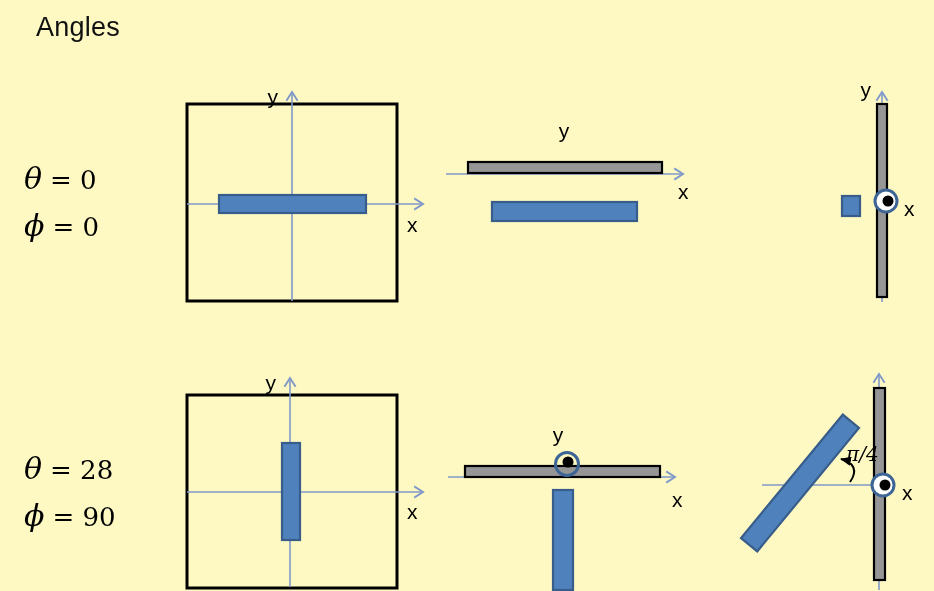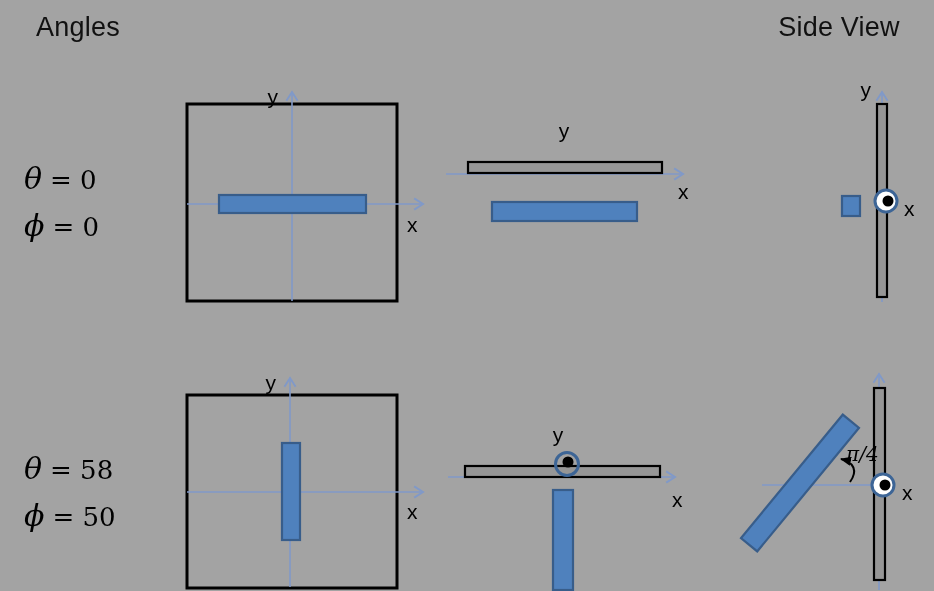--- a/index.html
+++ b/index.html
@@ -1,20 +1,20 @@
 <!DOCTYPE html>
 <html><head>
 <meta charset="utf-8">
 <style>
   html, body { margin: 0; padding: 0; background: #ffffff; }
   #stage {
     position: relative;
     width: 934px;
     height: 591px;
-    background: #a3a3a3;
+    background: #fef9c3;
     font-family: "Liberation Sans", sans-serif;
     color: #000;
     overflow: hidden;
   }
   .col-header {
     position: absolute;
     top: 12px;
     transform: translateX(-50%);
     font-size: 27px;
     letter-spacing: 0.2px;
@@ -50,41 +50,40 @@
     font-style: italic;
     font-size: 20px;
   }
 </style>
 </head>
 <body>
 
 <div id="stage">
 
   <div class="col-header" style="left:78px">Angles</div>
-  <div class="col-header" style="left:839px">Side View</div>
 
   <div class="angle-block" style="top:161px">
     <div class="angle-line">
       <span class="greek">θ</span>
       <span class="angle-val">= 0</span>
     </div>
     <div class="angle-line">
       <span class="greek">ϕ</span>
       <span class="angle-val">= 0</span>
     </div>
   </div>
 
   <div class="angle-block" style="top:451px">
     <div class="angle-line">
       <span class="greek">θ</span>
-      <span class="angle-val">= 58</span>
+      <span class="angle-val">= 28</span>
     </div>
     <div class="angle-line">
       <span class="greek">ϕ</span>
-      <span class="angle-val">= 50</span>
+      <span class="angle-val">= 90</span>
     </div>
   </div>
 
   <svg id="diagram-svg" width="934" height="591" viewBox="0 0 934 591">
     <defs>
       <marker id="arrow-blue" markerWidth="9" markerHeight="9" refX="6.5" refY="4.5" orient="auto" markerUnits="strokeWidth">
         <path d="M1,1 L6.5,4.5 L1,8" fill="none" stroke-width="1.2" stroke="#8099C8"></path>
       </marker>
       <marker id="arrow-black" markerWidth="11" markerHeight="9" refX="10" refY="4.5" orient="auto" markerUnits="userSpaceOnUse">
         <path d="M0,0 L11,4.5 L0,9 Z" fill="#000000"></path>

